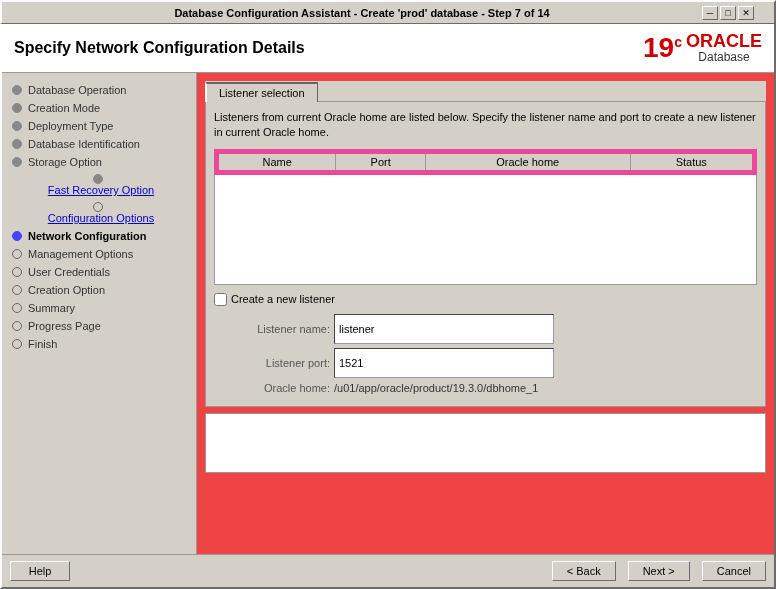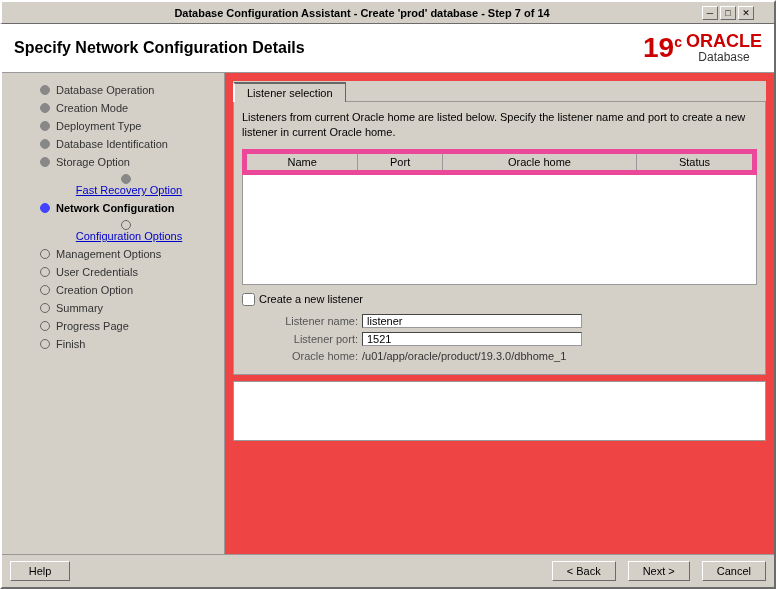--- a/index.html
+++ b/index.html
@@ -111,21 +111,20 @@
       overflow: hidden;
     }
 
     
     .sidebar {
       width: 195px;
       background: #d4d0c8;
       border-right: 1px solid #999;
       padding: 8px 0;
       overflow-y: auto;
-      margin-left: 28px;
     }
     .sidebar-item {
       display: flex;
       align-items: center;
       padding: 3px 6px 3px 10px;
       font-size: 11px;
       color: #333;
       cursor: default;
       position: relative;
     }
@@ -251,21 +250,21 @@
     .form-label {
       width: 120px;
       font-size: 11px;
       text-align: right;
       padding-right: 4px;
       color: #555;
     }
     .form-input {
       border: 1px inset #999;
       background: #fff;
-      padding: 0 4px;
+      padding: 8px 4px;
       font-size: 11px;
       width: 220px;
     }
     .form-value {
       font-size: 11px;
       color: #333;
     }
 
     
     .bottom-panel {
@@ -347,27 +346,27 @@
         <span>Database Identification</span>
       </div>
       <div class="sidebar-item">
         <div class="sidebar-dot filled-dot"></div>
         <span>Storage Option</span>
       </div>
       <div class="sidebar-item link-style">
         <div class="sidebar-dot filled-dot"></div>
         <span>Fast Recovery Option</span>
       </div>
+      <div class="sidebar-item link-style">
+        <div class="sidebar-dot"></div>
+        <span>Configuration Options</span>
+      </div>
       <div class="sidebar-item active">
         <div class="sidebar-dot active-dot"></div>
         <span>Network Configuration</span>
-      </div>
-      <div class="sidebar-item link-style">
-        <div class="sidebar-dot"></div>
-        <span>Configuration Options</span>
       </div>
       <div class="sidebar-item">
         <div class="sidebar-dot"></div>
         <span>Management Options</span>
       </div>
       <div class="sidebar-item">
         <div class="sidebar-dot"></div>
         <span>User Credentials</span>
       </div>
       <div class="sidebar-item">

